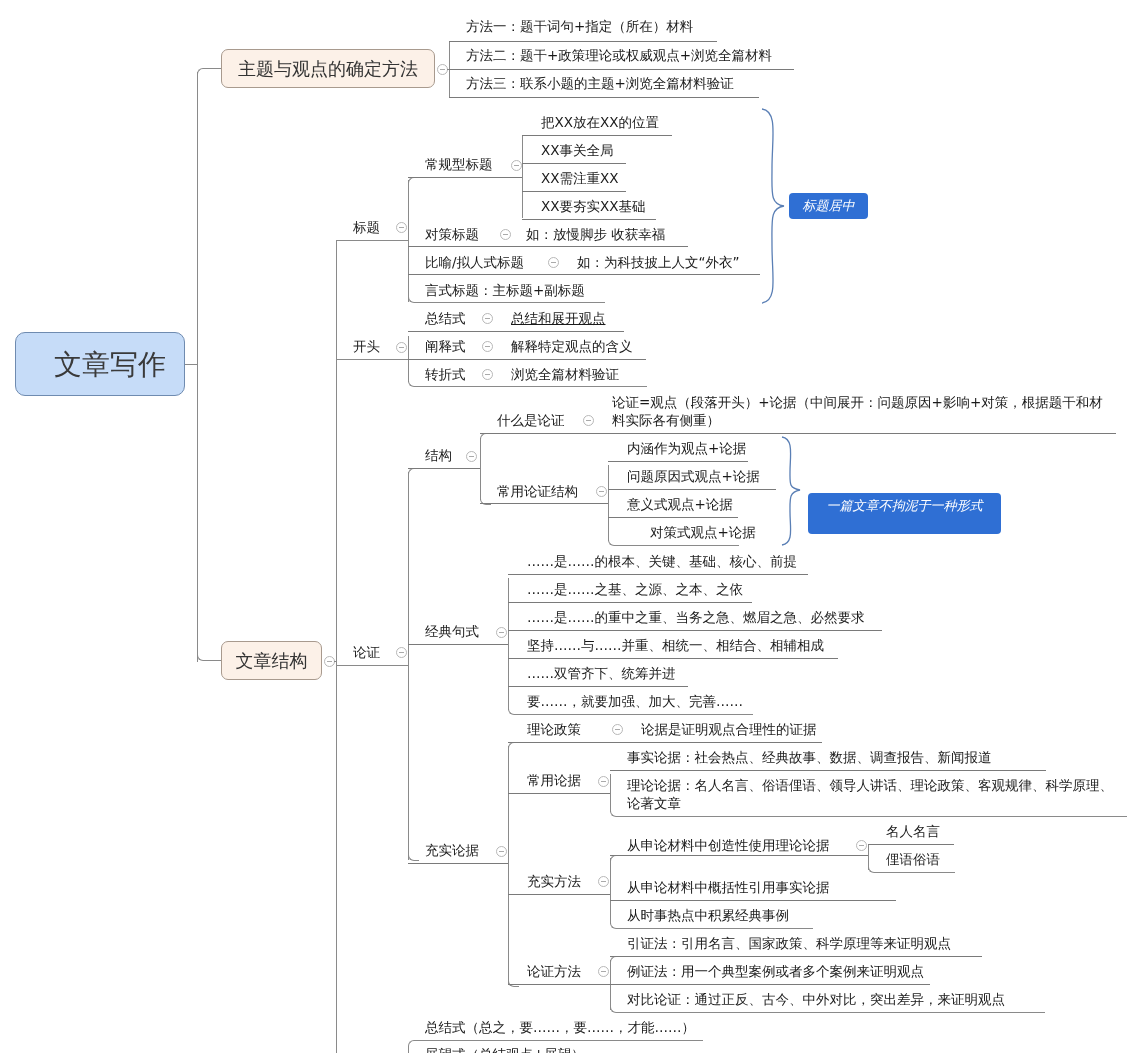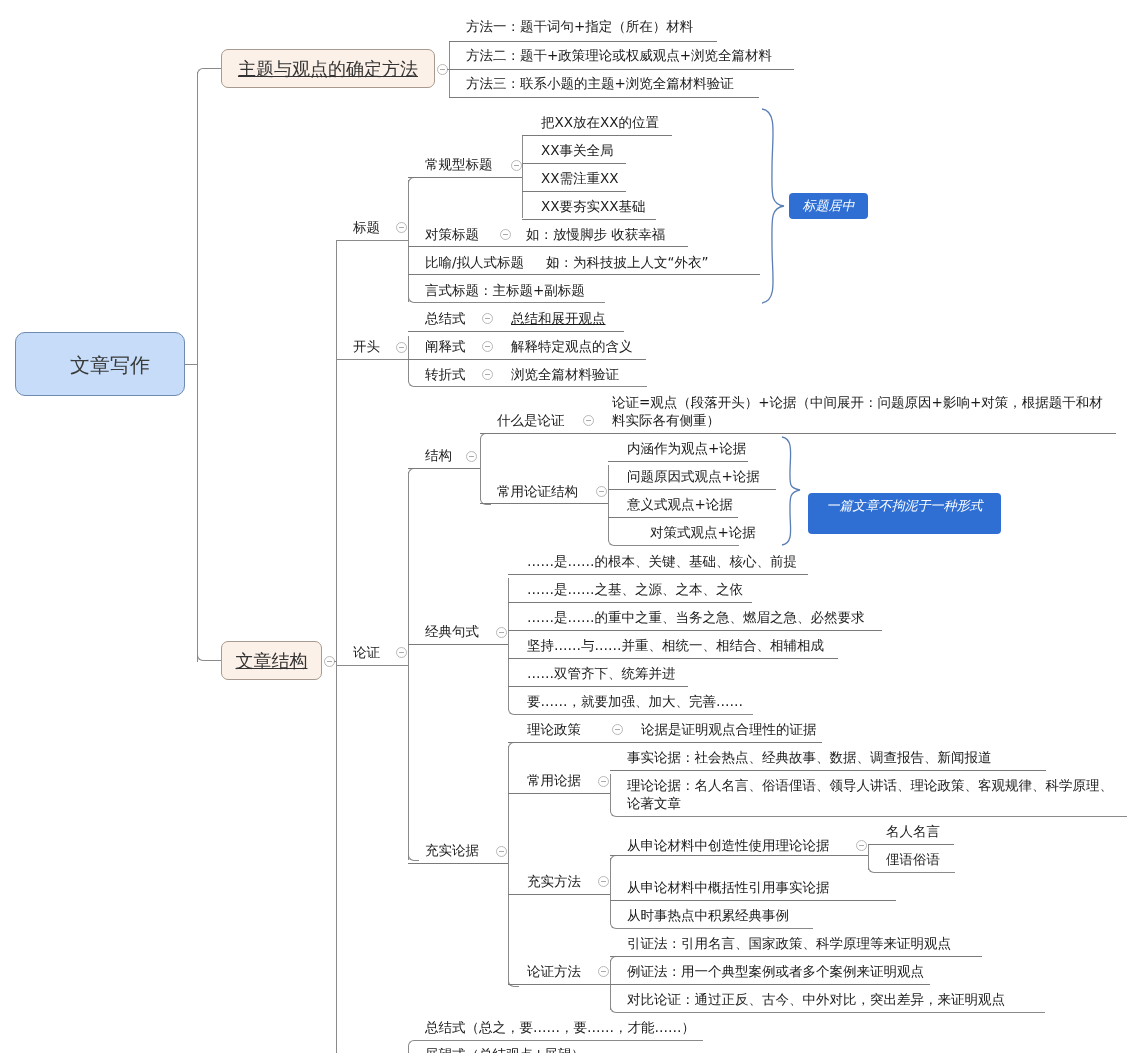--- a/index.html
+++ b/index.html
@@ -10,24 +10,24 @@
   .hl { position:absolute; height:0; border-top:1px solid #8a8a8a; }
   .vl { position:absolute; width:0; border-left:1px solid #8a8a8a; }
   .ul { position:absolute; height:0; border-top:1px solid #7a7a7a; }
   
   .br { position:absolute; border-left:1px solid #8a8a8a; border-top:1px solid #8a8a8a; border-top-left-radius:6px; }
   .bb { position:absolute; border-left:1px solid #8a8a8a; border-bottom:1px solid #8a8a8a; border-bottom-left-radius:6px; }
   .col { position:absolute; width:9px; height:9px; border:1px solid #b8b8b8; border-radius:50%;
          font-size:8px; line-height:8px; text-align:center; color:#aaa; background:#fff; cursor:pointer; }
   .col::after { content:""; position:absolute; left:2px; top:4px; width:5px; border-top:1px solid #aaa; }
   .root { position:absolute; left:15px; top:332px; width:170px; height:64px; background:#c6dcf8;
-          border:1px solid #6f8bb0; border-radius:10px; font-size:20px; line-height:64px; text-align:center;
+          border:1px solid #6f8bb0; border-radius:10px; font-size:28px; line-height:64px; text-align:center;
           color:#3a3a3a; box-sizing:border-box; cursor:pointer;padding-left:20px; }
   .main { position:absolute; background:#fcf1e8; border:1px solid #a89a8e; border-radius:7px;
-          font-size:18px; color:#333; text-align:center; box-sizing:border-box; cursor:pointer;text-decoration:underline; }
+          font-size:18px; color:#333; text-align:center; box-sizing:border-box; cursor:pointer; }
   .callout { position:absolute; background:#2f6fd4; color:#fff; font-style:italic; font-size:13px;
              border-radius:4px; text-align:center; box-sizing:border-box; }
   svg.brace { position:absolute; overflow:visible; }
 </style>
 </head>
 <body>
 
 <div class="root">文章写作</div>
 <div class="hl" style="left:185px;top:364px;width:12px;"></div>
 <div class="vl" style="left:197px;top:72px;height:590px;"></div>
@@ -69,21 +69,21 @@
 <div class="t" style="left:541px;top:197px;">XX要夯实XX基础</div>
 <div class="ul" style="left:522px;top:219px;width:134px;"></div>
 
 <div class="t" style="left:425px;top:225px;">对策标题</div>
 <div class="col" style="left:500px;top:229px;"></div>
 <div class="t" style="left:526px;top:225px;">如：放慢脚步  收获幸福</div>
 <div class="ul" style="left:408px;top:246px;width:280px;"></div>
 
 <div class="t" style="left:425px;top:253px;">比喻/拟人式标题</div>
 <div class="col" style="left:548px;top:257px;"></div>
-<div class="t" style="left:546px;top:253px;">如：为科技披上人文“外衣”</div>
+<div class="t" style="left:577px;top:253px;">如：为科技披上人文“外衣”</div>
 <div class="ul" style="left:408px;top:274px;width:352px;"></div>
 
 <div class="t" style="left:425px;top:281px;">言式标题：主标题+副标题</div>
 <div class="bb" style="left:408px;top:296px;width:196px;height:6px;"></div>
 
 <svg class="brace" style="left:760px;top:108px;" width="30" height="196">
   <path d="M2,1 C18,3 12,30 12,60 C12,85 10,96 24,98 C10,100 12,112 12,138 C12,168 18,193 2,195" fill="none" stroke="#5a7fb5" stroke-width="1.3"></path>
 </svg>
 <div class="callout" style="left:789px;top:193px;width:79px;height:26px;line-height:26px;">标题居中</div>
 

